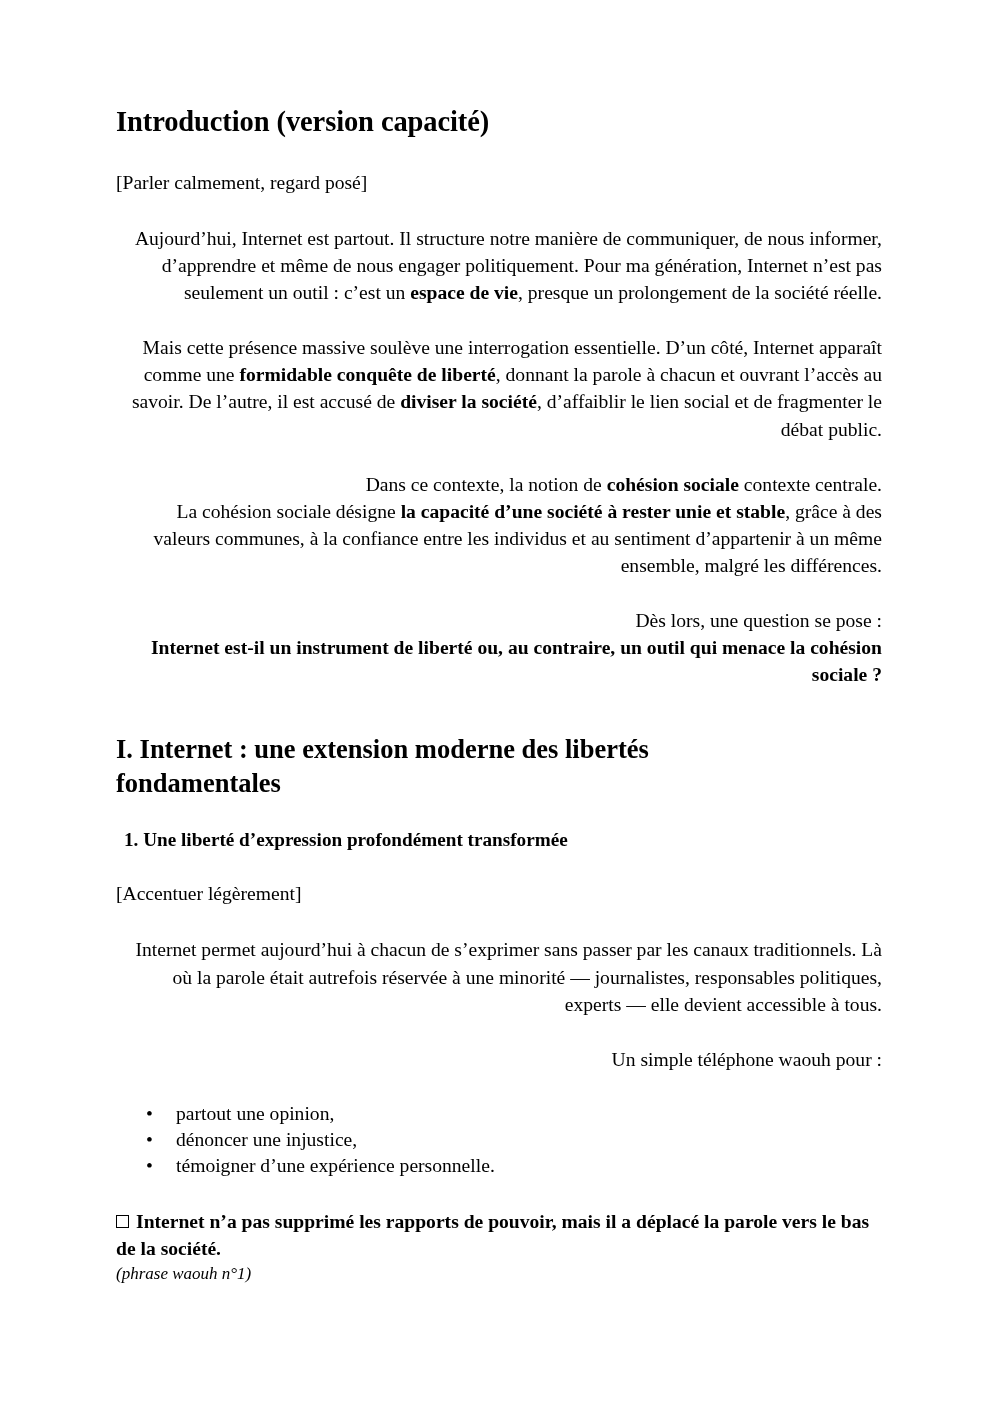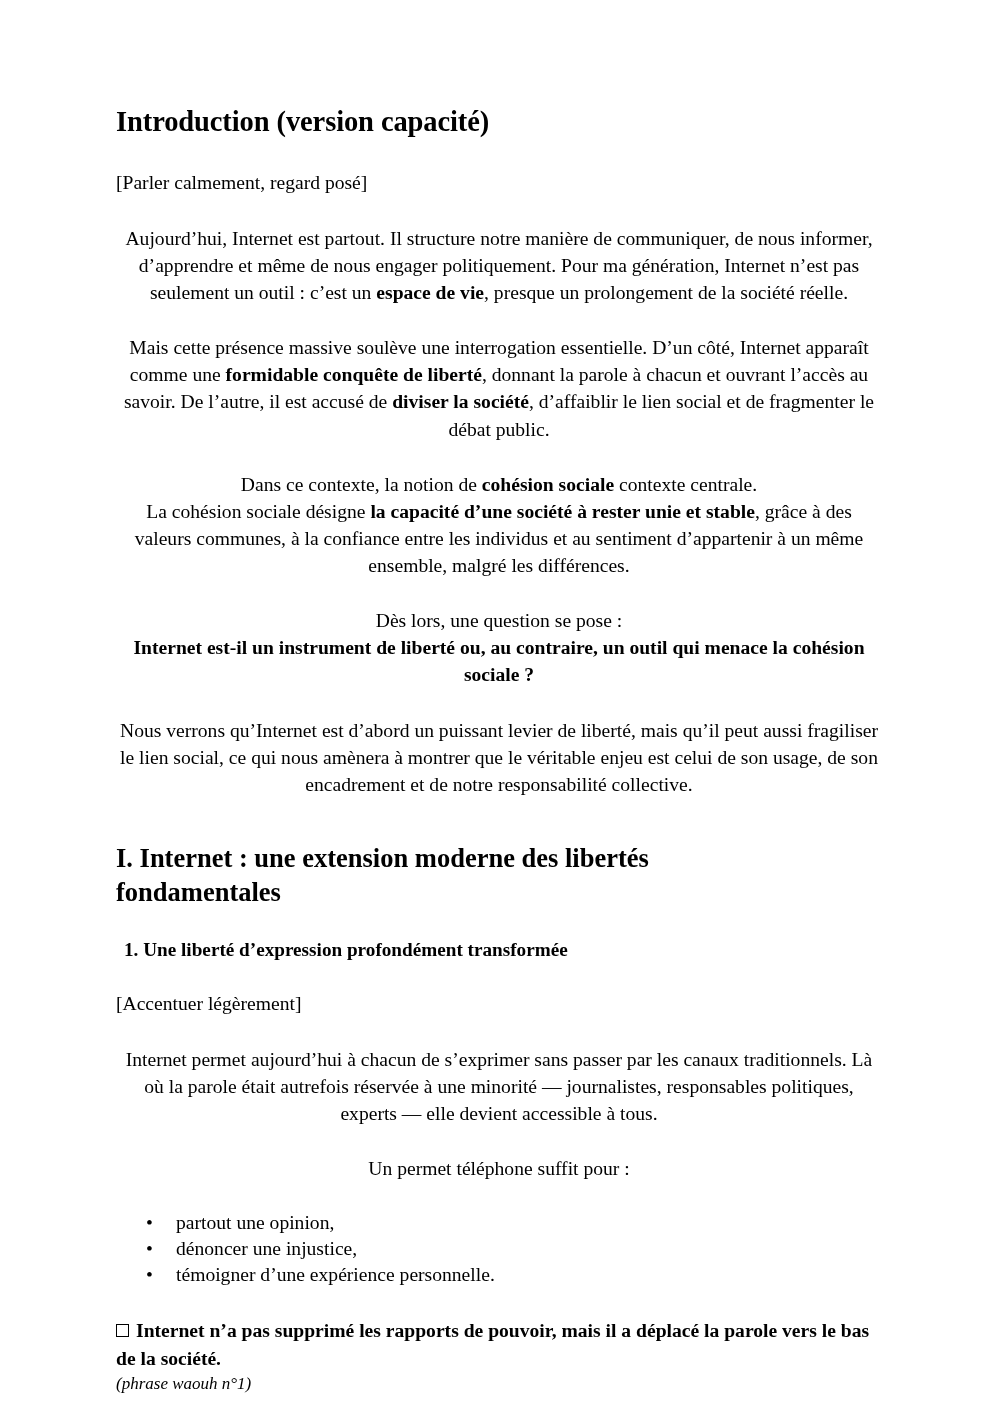--- a/index.html
+++ b/index.html
@@ -45,21 +45,21 @@
     font-size: 19.2px;
     font-weight: bold;
     line-height: 1.3;
     margin: 0 0 27px 8px;
   }
 
   p.para {
     font-size: 19.6px;
     line-height: 1.385;
     margin: 0 0 28px 0;
-    text-align: center;
+    text-align: right;
   }
   p.stage-note {
     font-size: 19.6px;
     line-height: 1.385;
     margin: 0 0 29px 0;
   }
 
   strong {
     font-weight: bold;
   }
@@ -117,31 +117,30 @@
     <p class="stage-note">[Parler calmement, regard posé]</p>
 
     <p class="para"><span>Aujourd’hui, Internet est partout. Il structure notre manière de communiquer, de nous informer, d’apprendre et même de nous engager politiquement. Pour ma génération, Internet n’est pas seulement un outil : c’est un </span><strong>espace de vie</strong><span>, presque un prolongement de la société réelle.</span></p>
 
     <p class="para"><span>Mais cette présence massive soulève une interrogation essentielle. D’un côté, Internet apparaît comme une </span><strong>formidable conquête de liberté</strong><span>, donnant la parole à chacun et ouvrant l’accès au savoir. De l’autre, il est accusé de </span><strong>diviser la société</strong><span>, d’affaiblir le lien social et de fragmenter le débat public.</span></p>
 
     <p class="para"><span>Dans ce contexte, la notion de </span><strong>cohésion sociale</strong><span> contexte centrale.</span><br><span>La cohésion sociale désigne </span><strong>la capacité d’une société à rester unie et stable</strong><span>, grâce à des valeurs communes, à la confiance entre les individus et au sentiment d’appartenir à un même ensemble, malgré les différences.</span></p>
 
     <p class="para"><span>Dès lors, une question se pose :</span><br><strong>Internet est-il un instrument de liberté ou, au contraire, un outil qui menace la cohésion sociale ?</strong></p>
 
-    <p class="para">Nous verrons qu’Internet est d’abord un puissant levier de liberté, mais qu’il peut aussi fragiliser le lien social, ce qui nous amènera à montrer que le véritable enjeu est celui de son usage, de son encadrement et de notre responsabilité collective.</p>
 
     <h2 class="section-heading">I. Internet : une extension moderne des libertés fondamentales</h2>
 
     <h3 class="sub-heading">1. Une liberté d’expression profondément transformée</h3>
 
     <p class="stage-note">[Accentuer légèrement]</p>
 
     <p class="para">Internet permet aujourd’hui à chacun de s’exprimer sans passer par les canaux traditionnels. Là où la parole était autrefois réservée à une minorité — journalistes, responsables politiques, experts — elle devient accessible à tous.</p>
 
-    <p class="para">Un permet téléphone suffit pour :</p>
+    <p class="para">Un simple téléphone waouh pour :</p>
 
     <ul class="bullet-list">
       <li><span class="bullet-dot">•</span><span>partout une opinion,</span></li>
       <li><span class="bullet-dot">•</span><span>dénoncer une injustice,</span></li>
       <li><span class="bullet-dot">•</span><span>témoigner d’une expérience personnelle.</span></li>
     </ul>
 
     <p class="callout"><span class="tofu-box"></span><span>Internet n’a pas supprimé les rapports de pouvoir, mais il a déplacé la parole vers le bas de la société.</span></p>
 
     <p class="italic-note">(phrase waouh n°1)</p>

